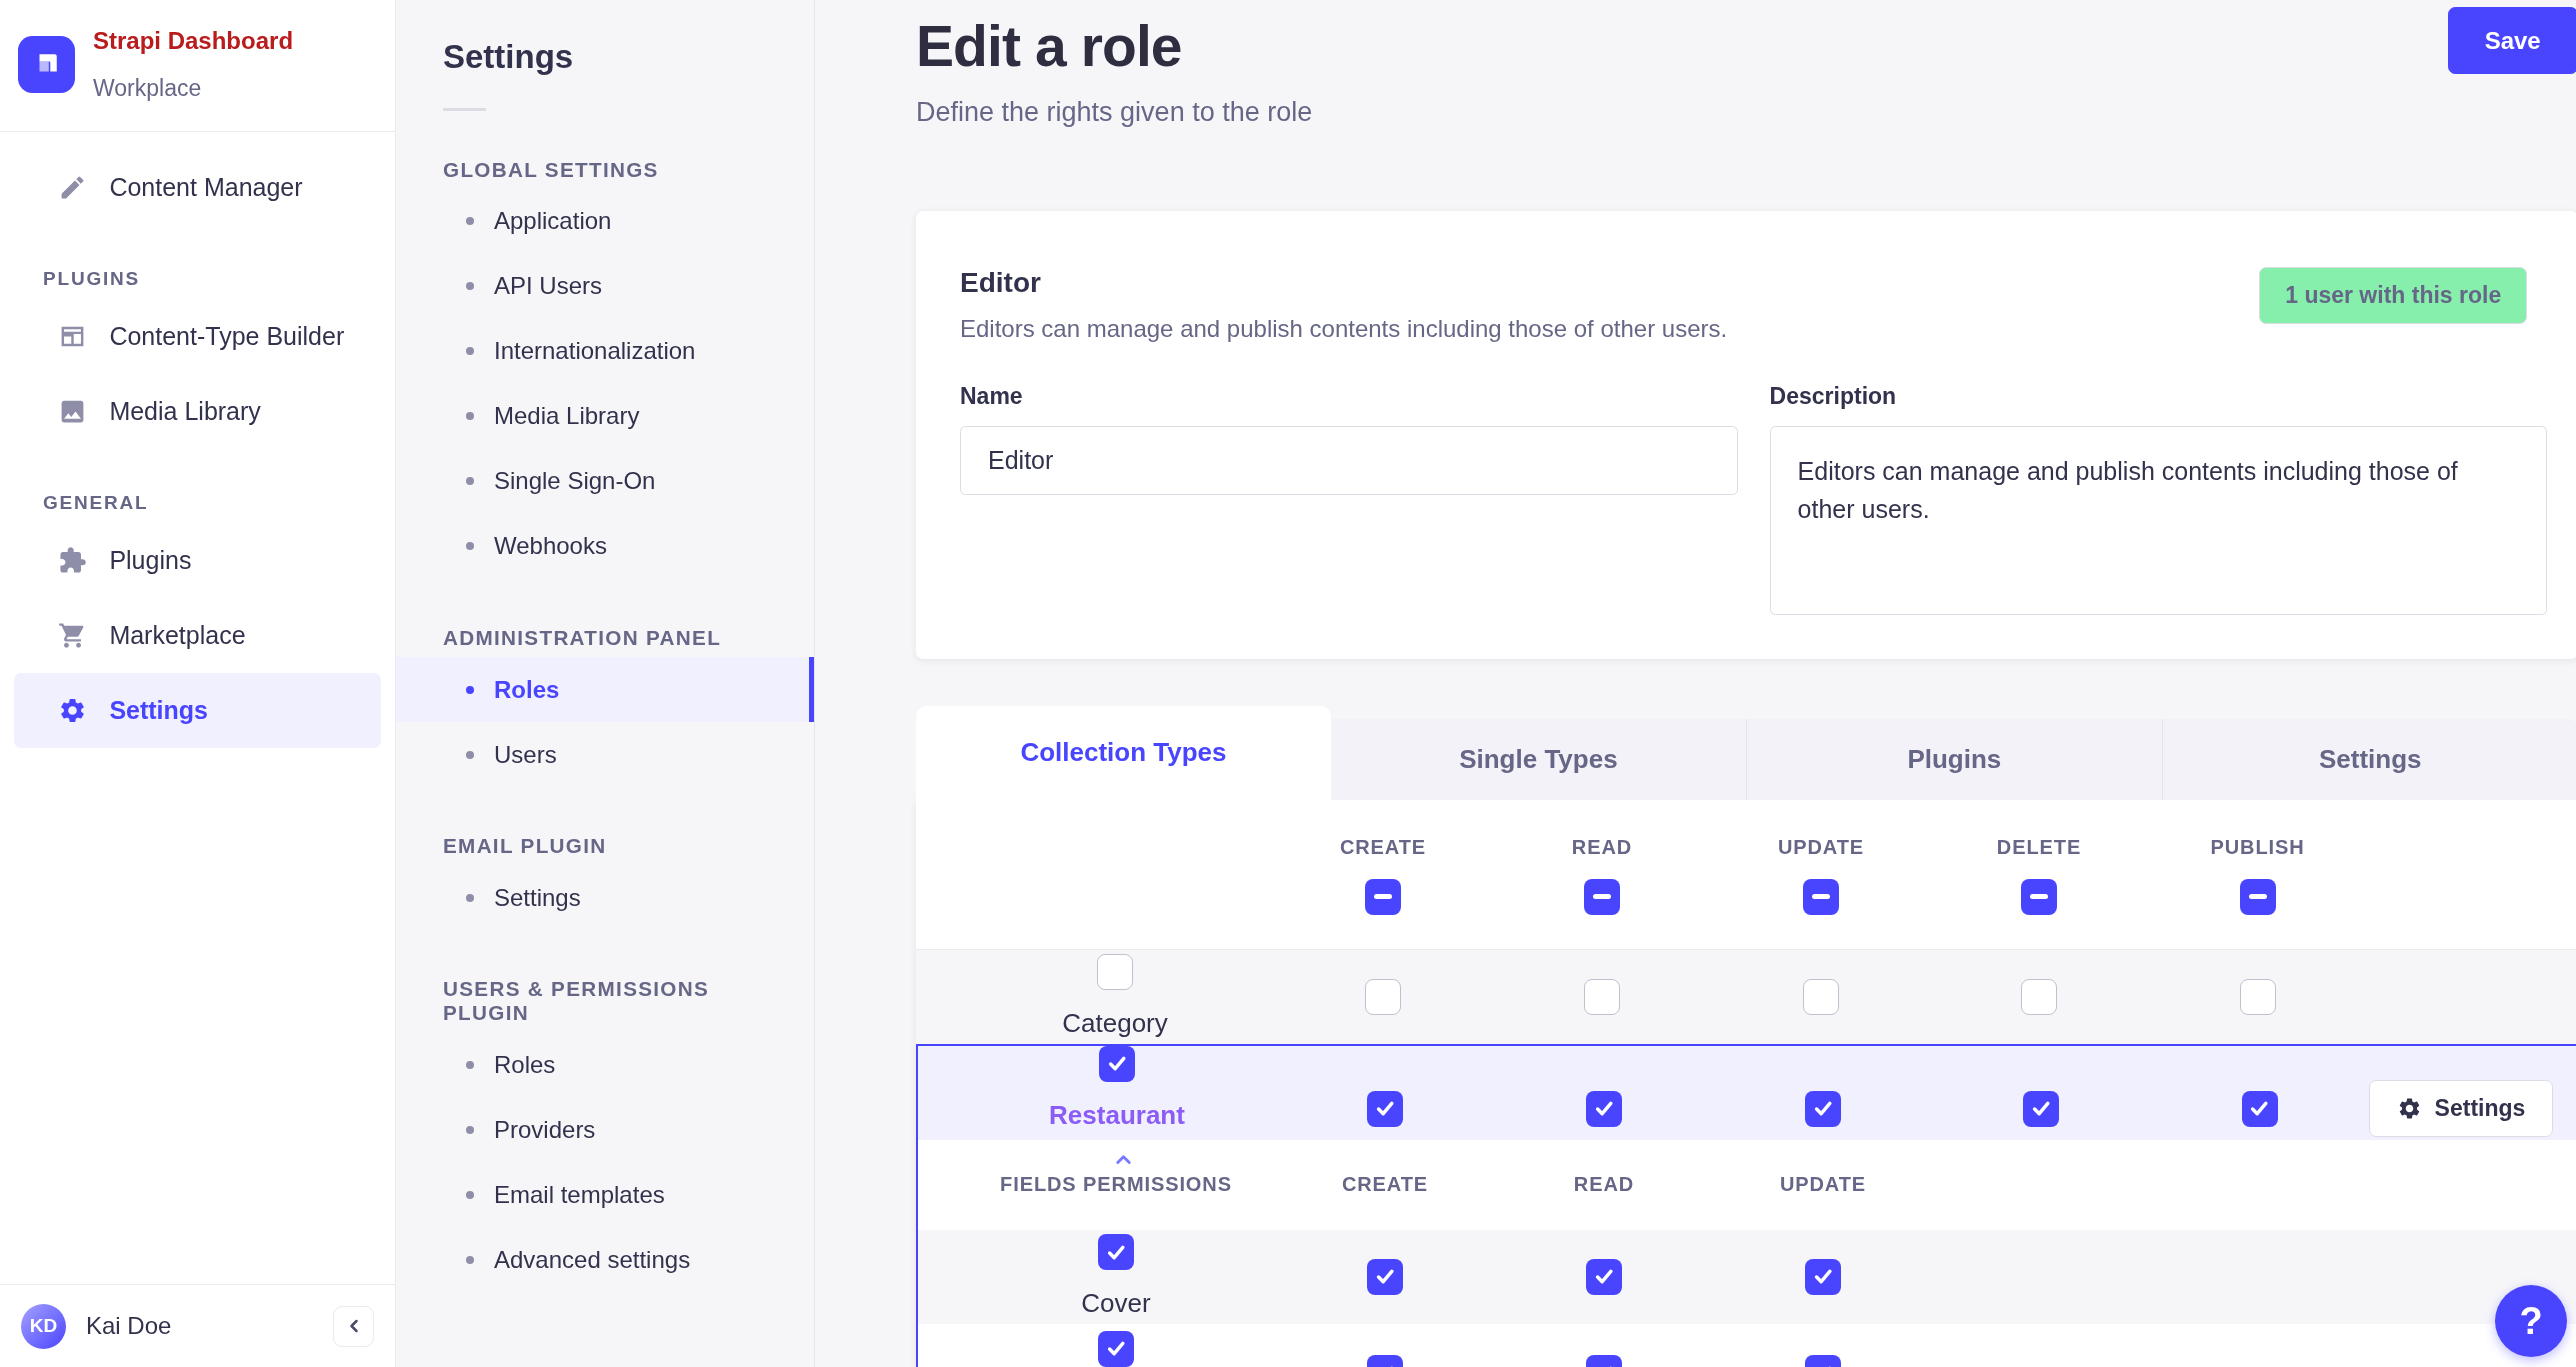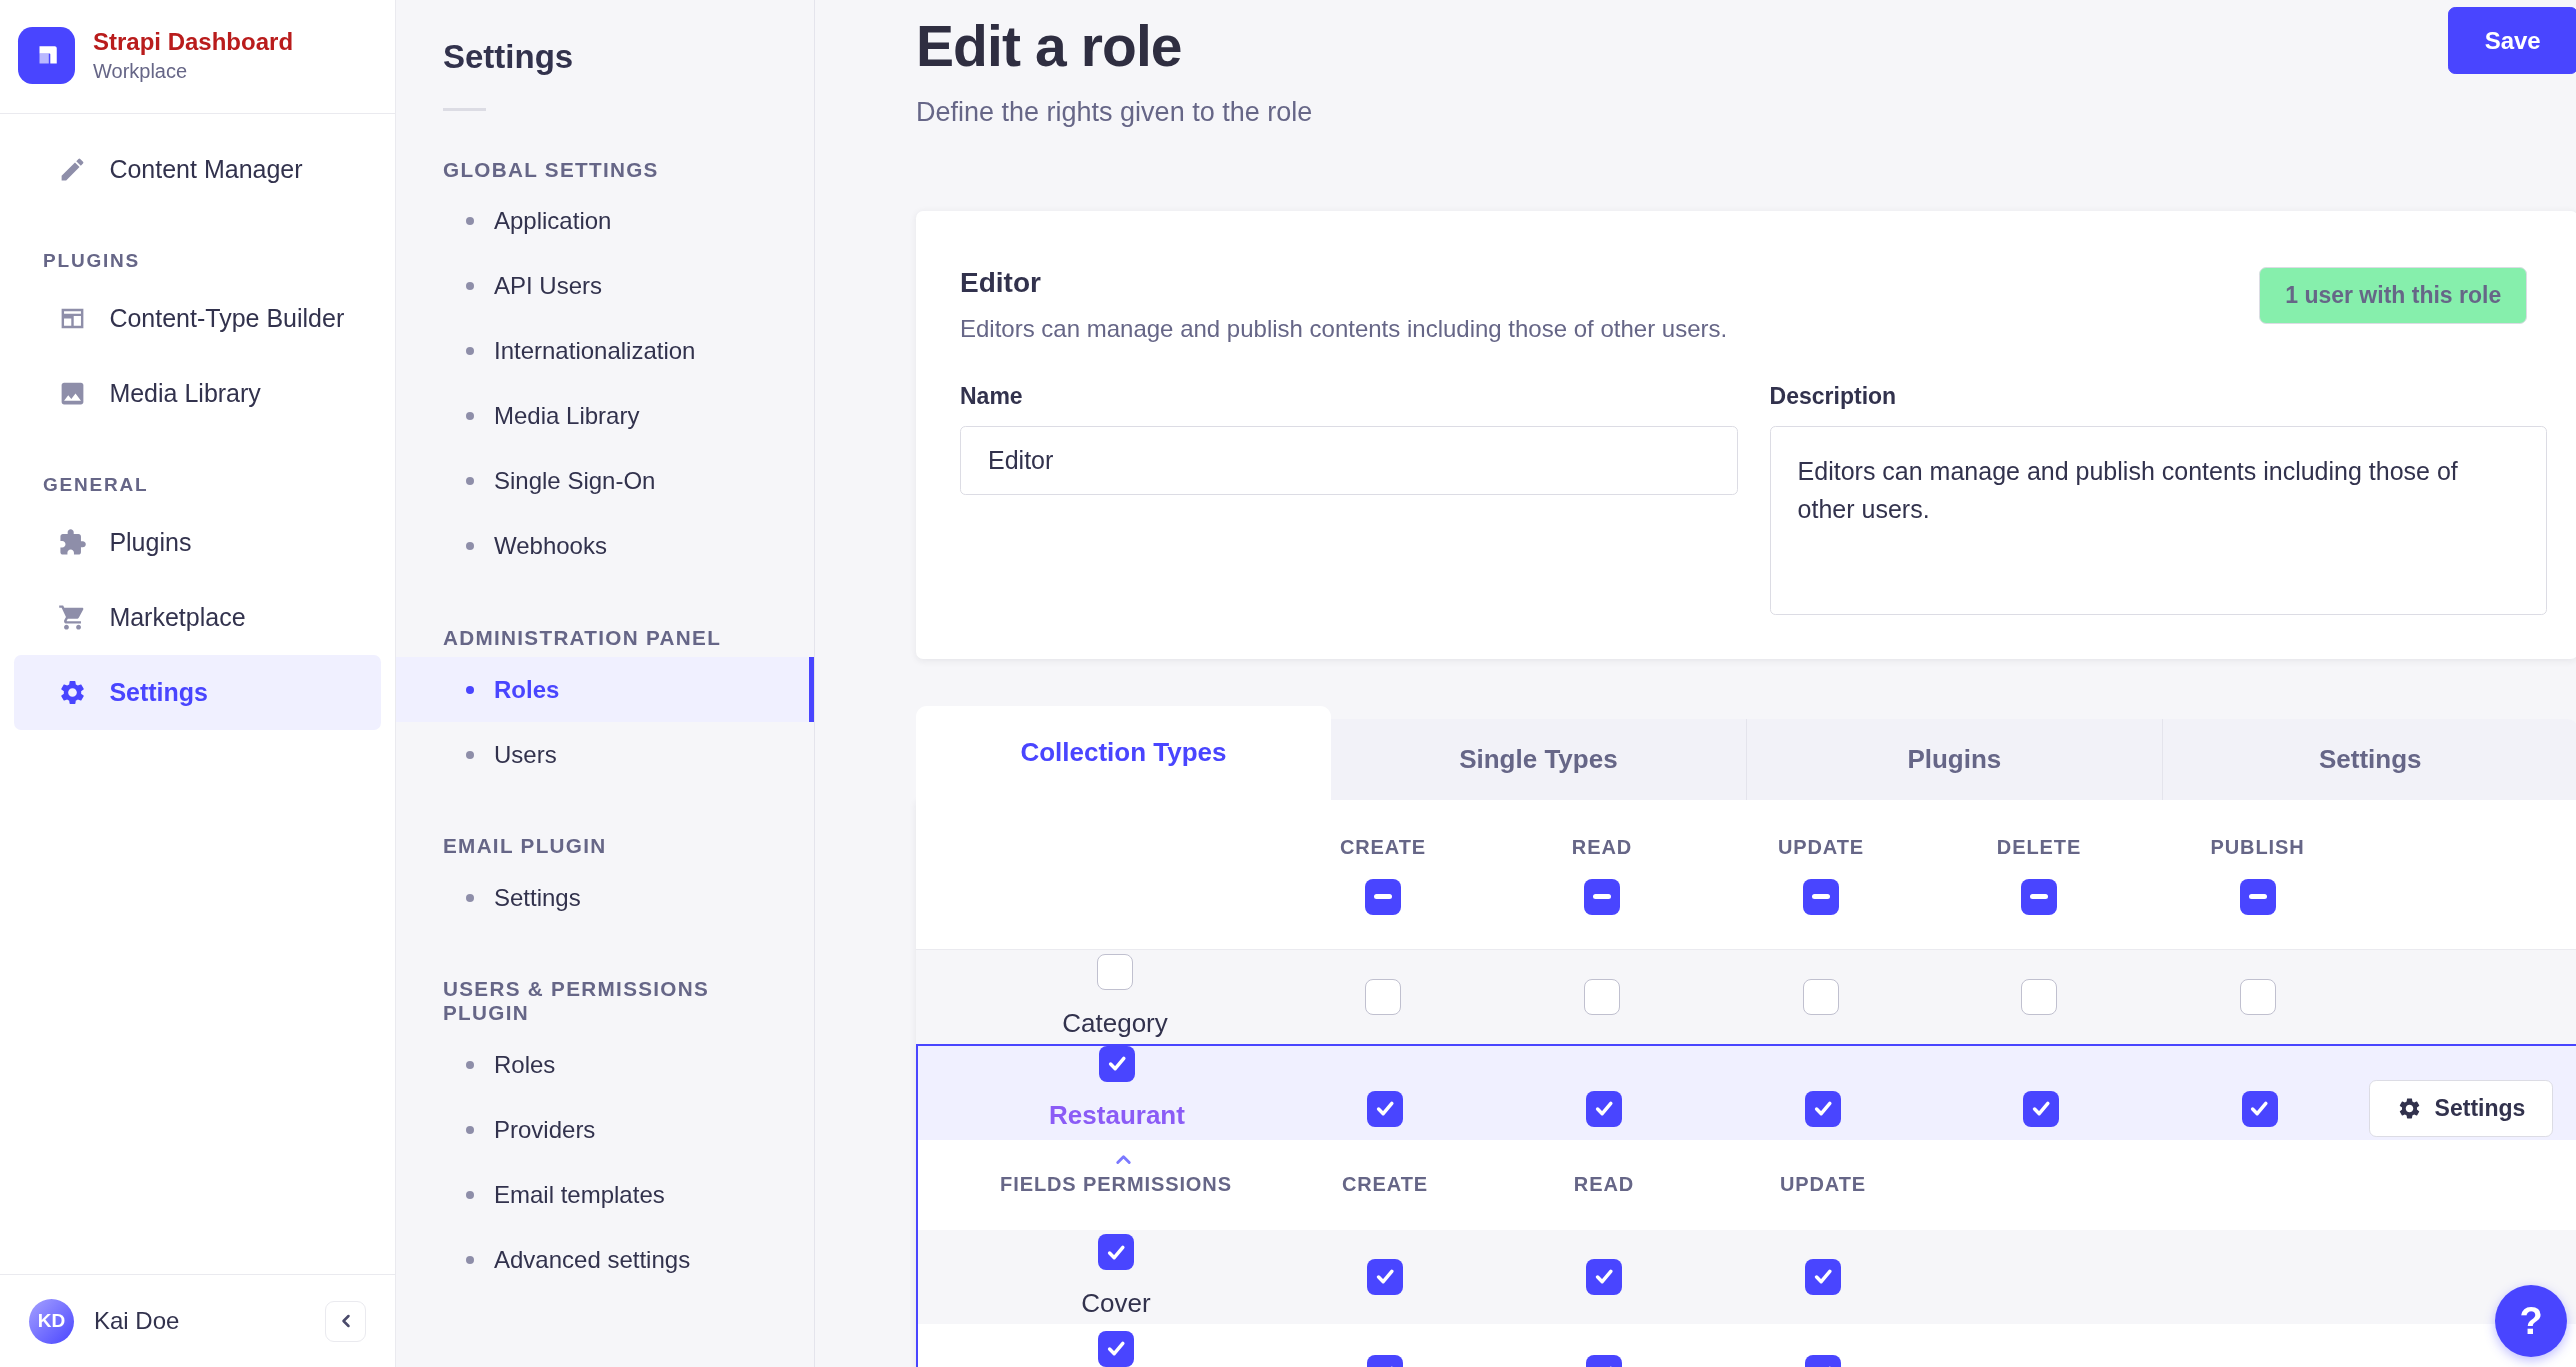--- a/index.html
+++ b/index.html
@@ -8,28 +8,28 @@
     font-family:"Liberation Sans", sans-serif;
     background:#f6f6f9; color:#32324d; display:flex;
   }
   svg { display:block; }
 
   
   .main-nav { width:396px; min-width:396px; background:#fff; border-right:1.8px solid #eaeaef; position:relative; }
   .brand { display:flex; align-items:center; gap:18px; padding:27px 18px 29px 18px; border-bottom:1.8px solid #eaeaef; }
   .brand-logo { width:57px; height:57px; border-radius:14.4px; background:#4945ff; display:flex; align-items:center; justify-content:center; }
   .brand-title { font-size:24px; font-weight:700; color:#b91c1c; line-height:1.2; }
-  .brand-sub { font-size:20px; color:#666687; margin-top:4px; }
+  .brand-sub { font-size:23px; color:#666687; margin-top:19px; }
   .nav-item { display:flex; align-items:center; gap:21.5px; height:75px; padding:0 14.4px 0 43px; margin:0 14.4px; border-radius:7.2px; font-size:25px; font-weight:500; color:#32324d; cursor:pointer; }
   .nav-item .nico { width:30.5px; display:flex; justify-content:center; color:#8e8ea9; }
   .nav-item.first { margin-top:18px; }
   .nav-item.active { background:#f0f0ff; color:#4945ff; font-weight:700; }
   .nav-item.active .nico { color:#4945ff; }
   .nav-section { padding:0 43px; margin-top:43px; margin-bottom:9px; font-size:19px; font-weight:700; letter-spacing:1.8px; color:#666687; }
-  .nav-footer { position:absolute; left:0; right:0; bottom:0; height:93px; border-top:1.8px solid #eaeaef; display:flex; align-items:center; padding:0 29px; gap:20px; background:#fff; }
+  .nav-footer { position:absolute; left:0; right:0; bottom:0; height:83px; border-top:1.8px solid #eaeaef; display:flex; align-items:center; padding:0 21px; gap:20px; background:#fff; }
   .avatar { width:45px; height:45px; border-radius:50%; background:linear-gradient(135deg,#a5a1ff 0%,#4945ff 100%); color:#fff; font-size:19px; font-weight:700; display:flex; align-items:center; justify-content:center; }
   .user-name { font-size:24px; color:#32324d; flex:1; }
   .collapse-btn { width:41px; height:41px; border-radius:9px; border:1.8px solid #eaeaef; background:#fff; display:flex; align-items:center; justify-content:center; cursor:pointer; }
 
   
   .sub-nav { width:419px; min-width:419px; background:#f6f6f9; border-right:1.8px solid #e4e4ec; padding-top:38px; }
   .sub-title { font-size:33px; font-weight:700; color:#32324d; padding:0 47px; }
   .sub-divider { width:43px; height:2.7px; background:#dcdce4; margin:32px 0 0 47px; }
   .sub-section { padding:0 47px; margin-top:47px; margin-bottom:7.2px; font-size:20.7px; font-weight:700; letter-spacing:1.3px; color:#666687; }
   .sub-item { display:flex; align-items:center; height:65px; padding-left:70px; font-size:24px; color:#32324d; cursor:pointer; position:relative; }

